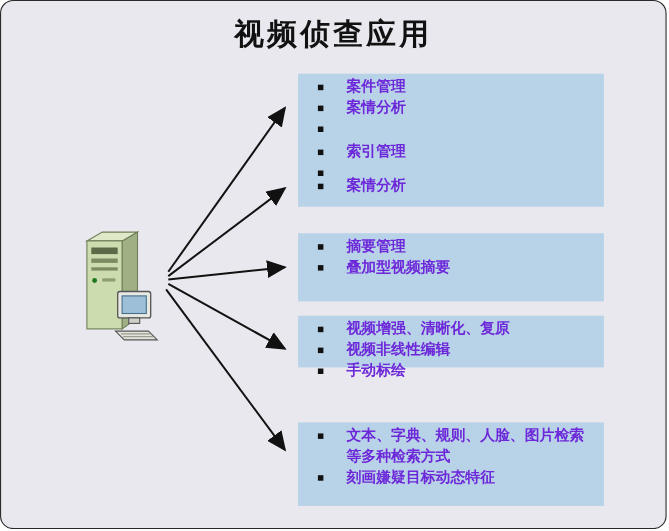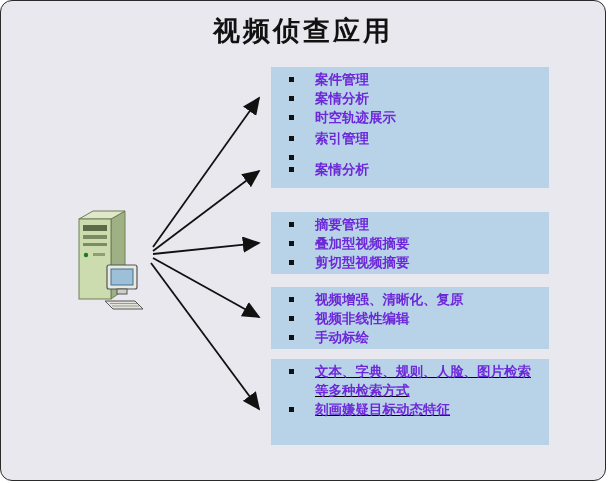--- a/index.html
+++ b/index.html
@@ -53,22 +53,22 @@
   }
   .bullet{
     flex:0 0 auto;
     width:5px;height:5px;
     background:#111111;
     margin-top:7px;
   }
   .box-1{top:66px;height:60px;}
   .box-2{top:125px;height:62px;}
   .box-3{top:211px;height:62px;}
-  .box-4{top:286px;height:62px;}
-  .box-5{top:358px;height:86px;text-decoration:underline;}
+  .box-4{top:286px;height:47px;}
+  .box-5{top:383px;height:76px;}
 </style>
 </head>
 <body>
 
 <div class="frame">
 
   <h1 class="title">视频侦查应用</h1>
 
   <svg class="arrows" viewBox="0 0 608 483">
     <defs>
@@ -116,21 +116,20 @@
       <li>
           <span class="bullet"></span>
           <span>案件管理</span>
         </li>
       <li>
           <span class="bullet"></span>
           <span>案情分析</span>
         </li>
       <li>
           <span class="bullet"></span>
-          <span>时空轨迹展示</span>
         </li>
     </ul>
   </div>
 
   <div class="feature-box box-2">
     <ul>
       <li>
           <span class="bullet"></span>
           <span>索引管理</span>
         </li>
@@ -146,24 +145,20 @@
 
   <div class="feature-box box-3">
     <ul>
       <li>
           <span class="bullet"></span>
           <span>摘要管理</span>
         </li>
       <li>
           <span class="bullet"></span>
           <span>叠加型视频摘要</span>
-        </li>
-      <li>
-          <span class="bullet"></span>
-          <span>剪切型视频摘要</span>
         </li>
     </ul>
   </div>
 
   <div class="feature-box box-4">
     <ul>
       <li>
           <span class="bullet"></span>
           <span>视频增强、清晰化、复原</span>
         </li>

